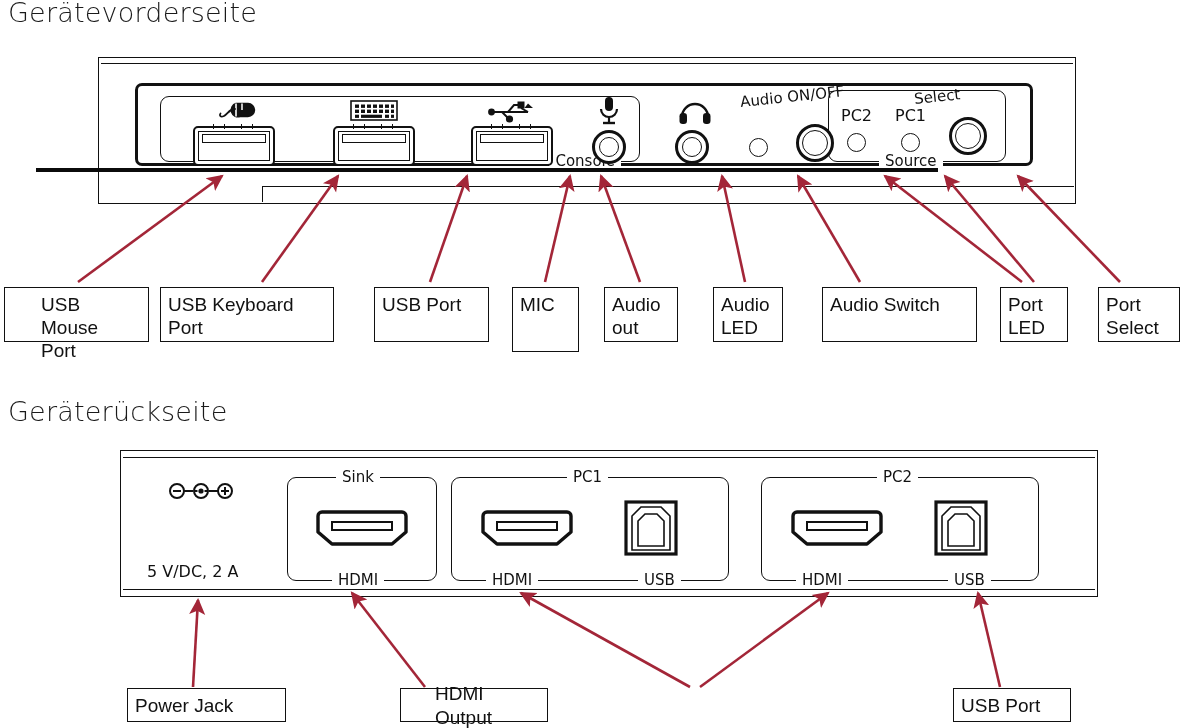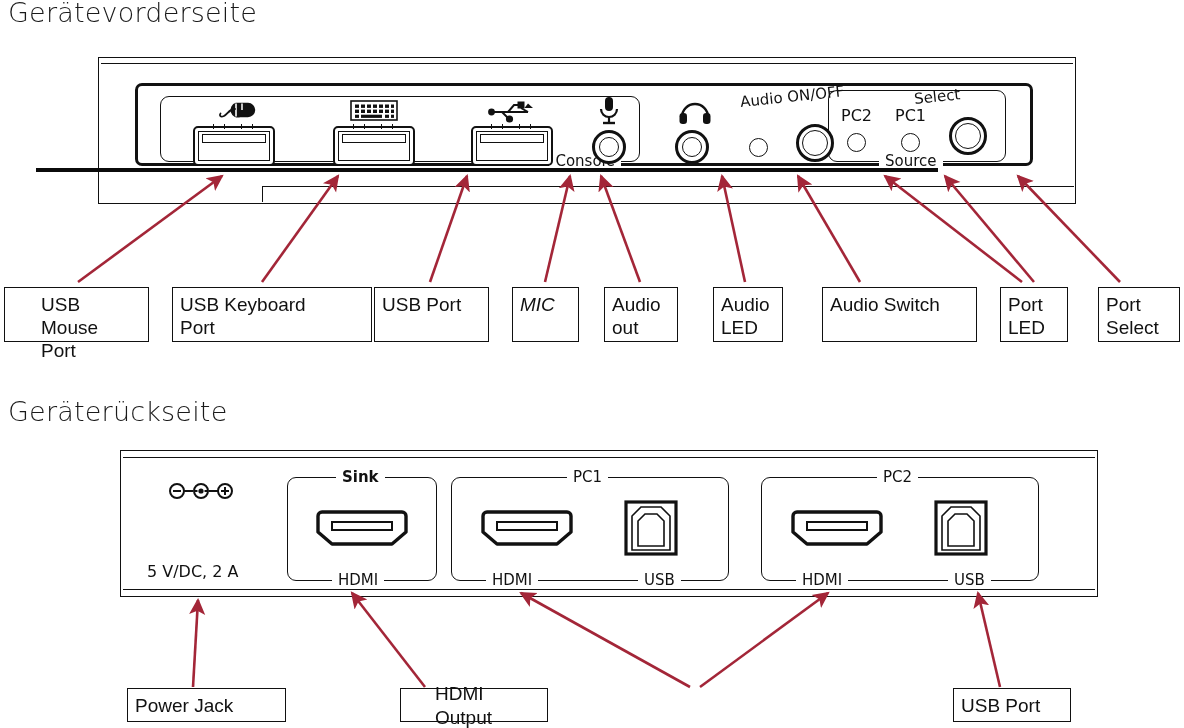--- a/index.html
+++ b/index.html
@@ -335,42 +335,42 @@
       <line x1="745" y1="282" x2="722" y2="176"></line>
       <line x1="860" y1="282" x2="798" y2="176"></line>
       <line x1="1022" y1="282" x2="885" y2="176"></line>
       <line x1="1034" y1="282" x2="945" y2="176"></line>
       <line x1="1120" y1="282" x2="1018" y2="176"></line>
     </g>
   </svg>
 
   <div class="callout" style="left:4px;top:287px;width:145px;height:55px;padding-left:36px;">USB Mouse
 Port</div>
-  <div class="callout" style="left:172px;top:287px;width:200px;height:55px;">USB Keyboard
+  <div class="callout" style="left:160px;top:287px;width:174px;height:55px;">USB Keyboard
 Port</div>
   <div class="callout" style="left:374px;top:287px;width:115px;height:55px;">USB Port</div>
-  <div class="callout" style="left:512px;top:287px;width:67px;height:55px;font-style:italic;">MIC</div>
+  <div class="callout" style="left:512px;top:287px;width:67px;height:65px;">MIC</div>
   <div class="callout" style="left:604px;top:287px;width:74px;height:55px;">Audio
 out</div>
   <div class="callout" style="left:713px;top:287px;width:70px;height:55px;">Audio
 LED</div>
   <div class="callout" style="left:822px;top:287px;width:155px;height:55px;">Audio Switch</div>
   <div class="callout" style="left:1000px;top:287px;width:68px;height:55px;">Port
 LED</div>
   <div class="callout" style="left:1098px;top:287px;width:82px;height:55px;">Port
 Select</div>
 
   <div class="heading" id="heading-rear">Geräterückseite</div>
 
   <div class="chassis" id="rear-chassis">
     <div id="rear-chassis-lip"></div>
     <div id="rear-bottom-edge"></div>
 
     <div class="group" style="left:166px;top:26px;width:150px;height:104px;">
-      <div class="group-label top" style="left:48px;font-weight:bold;">Sink</div>
+      <div class="group-label top" style="left:48px;">Sink</div>
       <div class="group-label bottom" style="left:44px;">HDMI</div>
     </div>
 
     <div class="group" style="left:330px;top:26px;width:278px;height:104px;">
       <div class="group-label top" style="left:115px;">PC1</div>
       <div class="group-label bottom" style="left:34px;">HDMI</div>
       <div class="group-label bottom" style="left:186px;">USB</div>
     </div>
 
     <div class="group" style="left:640px;top:26px;width:278px;height:104px;">

